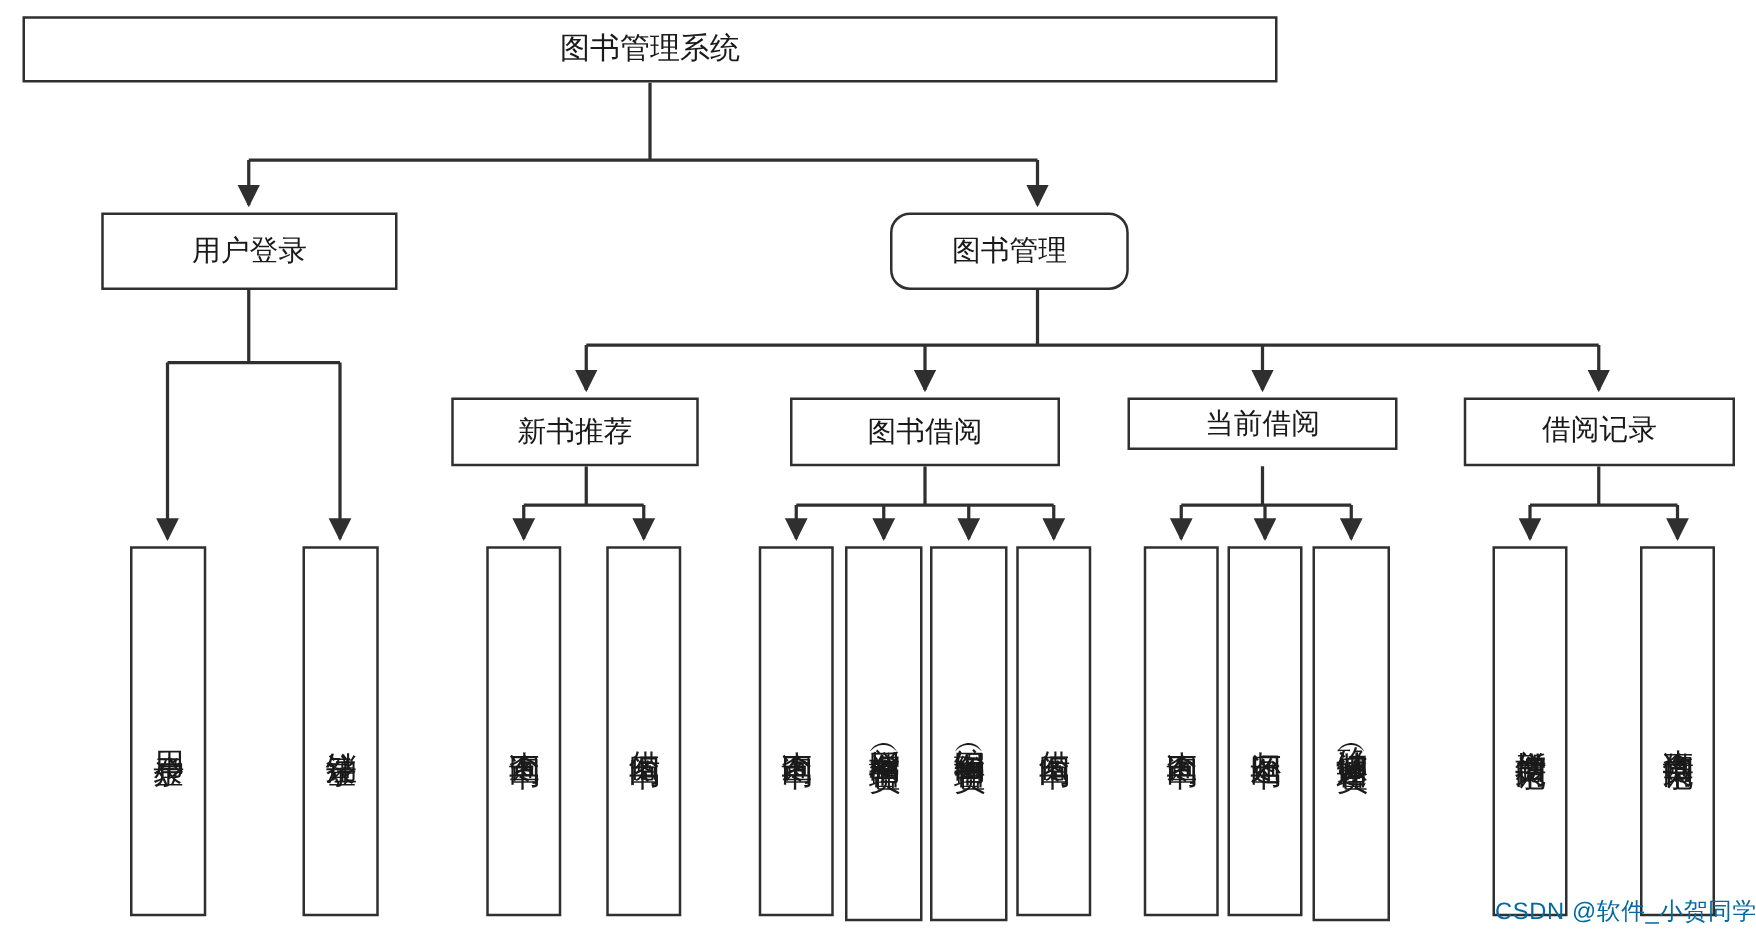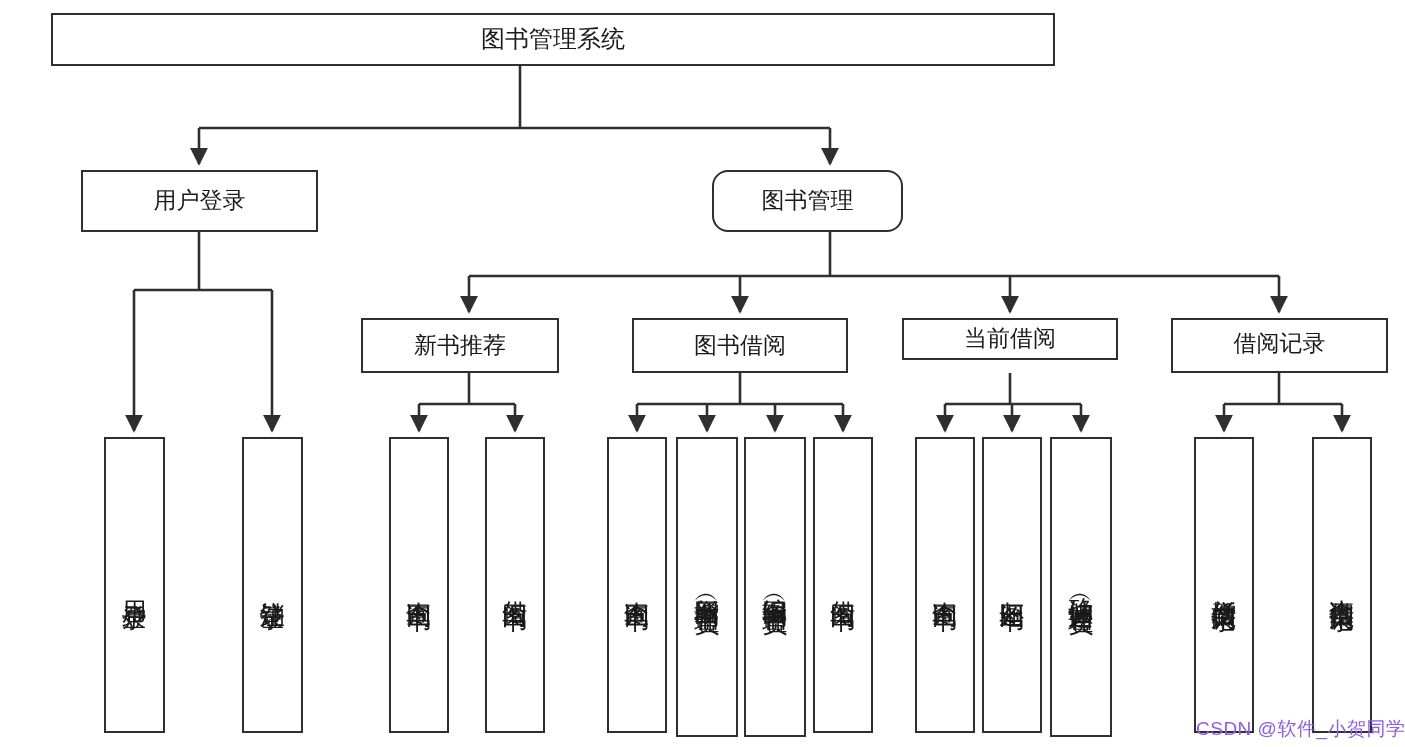--- a/index.html
+++ b/index.html
@@ -55,21 +55,21 @@
   .v-node .label {
     writing-mode: vertical-rl;
     text-orientation: upright;
     font-size: 25px;
     letter-spacing: 2px;
     line-height: 1.05;
   }
   .watermark {
     position: absolute;
     font-size: 19px;
-    color: #8b5cf6;
+    color: #0369a1;
     white-space: nowrap;
     letter-spacing: 0.5px;
   }
 </style>
 </head>
 <body>
 
 <div id="canvas">
 
   <svg class="wires" viewBox="0 0 1405 747" xmlns="http://www.w3.org/2000/svg">
@@ -116,21 +116,21 @@
       <path d="M 1012 404 L 1012 431" marker-end="url(#arrow)"></path>
       <path d="M 1081 404 L 1081 431" marker-end="url(#arrow)"></path>
 
       <path d="M 1279 373 L 1279 404"></path>
       <path d="M 1224 404 L 1342 404"></path>
       <path d="M 1224 404 L 1224 431" marker-end="url(#arrow)"></path>
       <path d="M 1342 404 L 1342 431" marker-end="url(#arrow)"></path>
     </g>
   </svg>
 
-  <div class="node h-node root" style="left:18px; top:13px; width:1004px; height:53px;margin-left:33px;">
+  <div class="node h-node root" style="left:18px; top:13px; width:1004px; height:53px;">
     <span class="label">图书管理系统</span>
   </div>
 
   <div class="node h-node" style="left:81px; top:170px; width:237px; height:62px;">
     <span class="label">用户登录</span>
   </div>
   <div class="node h-node" style="left:712px; top:170px; width:191px; height:62px;border-radius:16px;">
     <span class="label">图书管理</span>
   </div>
 

